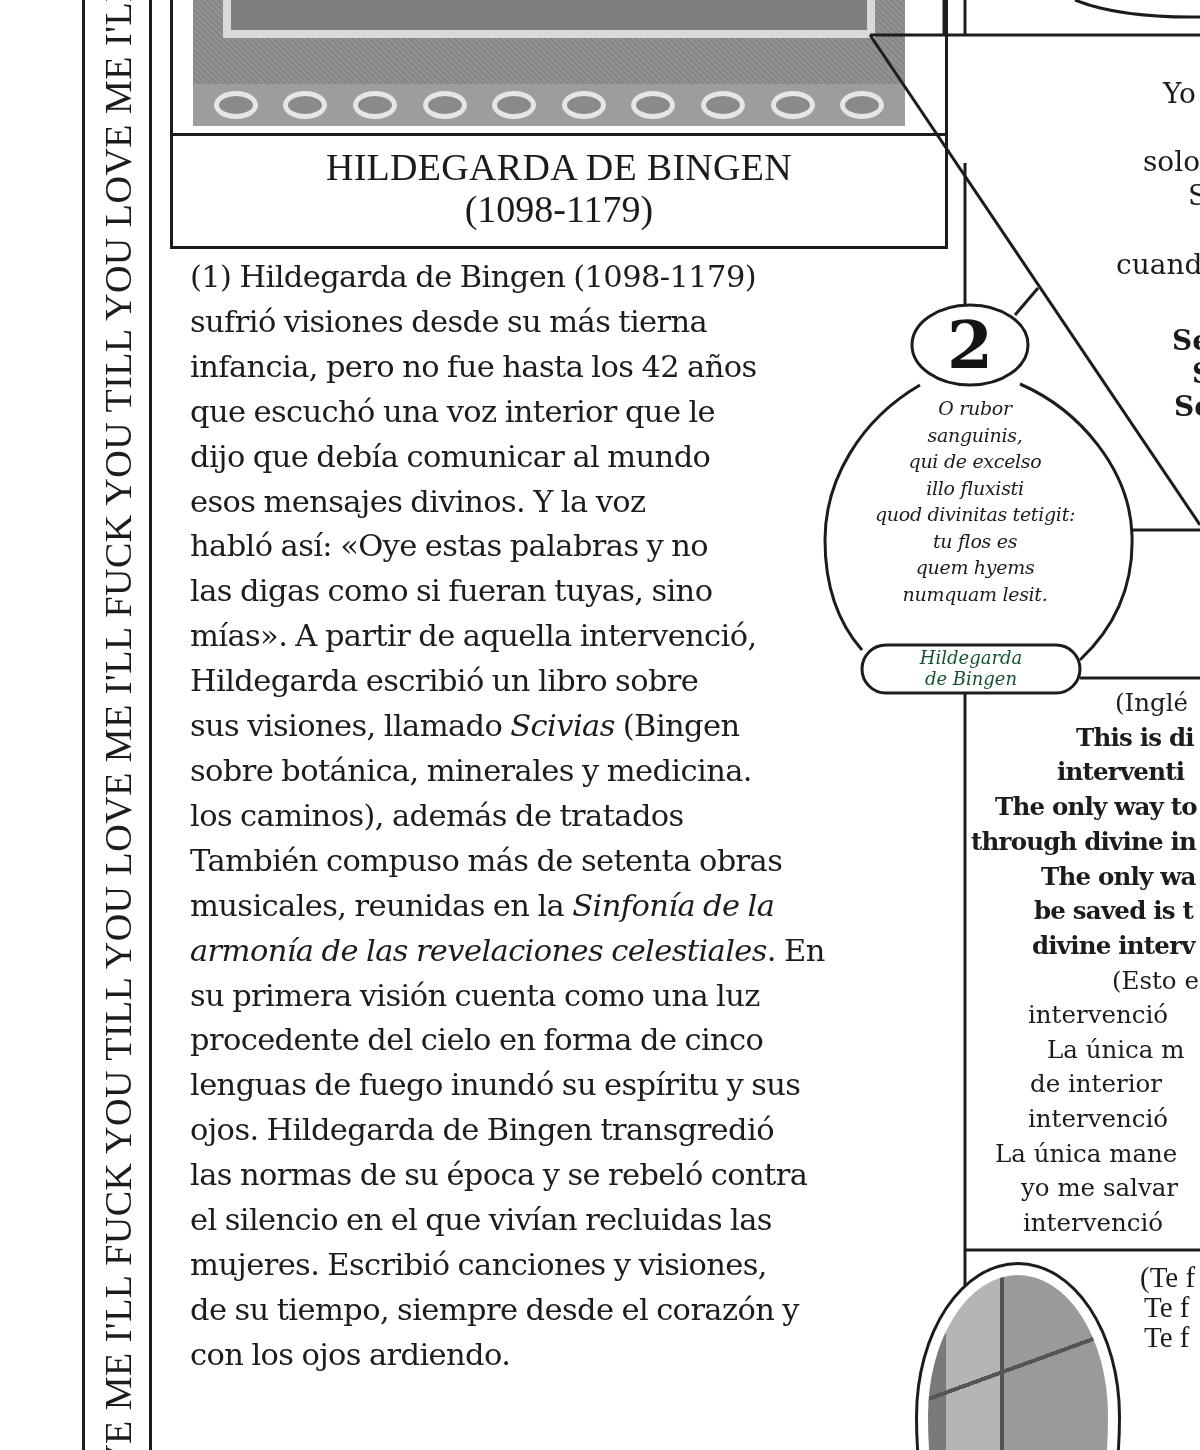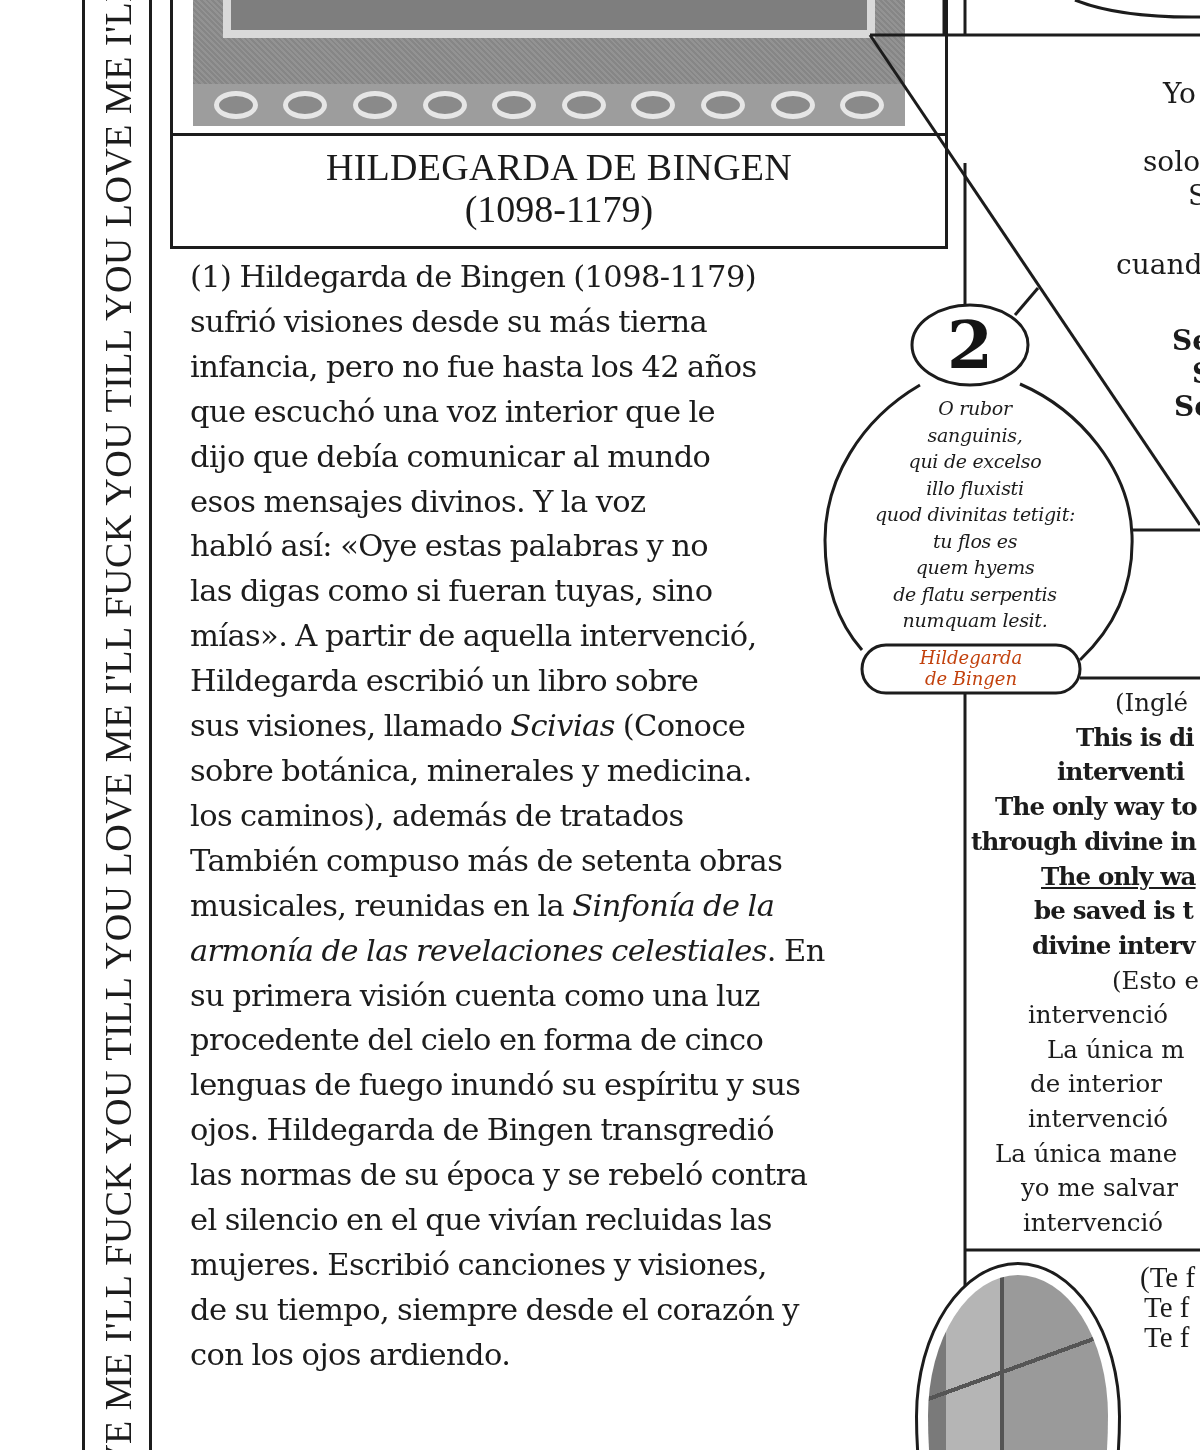--- a/index.html
+++ b/index.html
@@ -71,21 +71,21 @@
   }
   .quote {
     position:absolute; left:840px; top:395px; width:270px; text-align:center;
     font-family:"DejaVu Serif", serif; font-style:italic;
     font-size:19px; line-height:26.5px; color:#1c1c1c; letter-spacing:-0.3px;
   }
   .quote .ln { display:block; white-space:nowrap; }
   .pill-text {
     position:absolute; left:862px; top:647px; width:218px; text-align:center;
     font-family:"DejaVu Serif", serif; font-style:italic;
-    font-size:18px; line-height:21px; color:#c2410c;
+    font-size:18px; line-height:21px; color:#14532d;
   }
 
   .right-top {
     position:absolute; left:1105px; top:75px; width:400px;
     font-family:"DejaVu Serif", serif; font-size:28px; line-height:34px; color:#1c1c1c;
   }
   .right-top .ln { position:absolute; white-space:nowrap; }
 
   .right-mid {
     position:absolute; left:968px; top:690px; width:500px;
@@ -148,21 +148,21 @@
   <span class="ln">(1) Hildegarda de Bingen (1098-1179)</span>
   <span class="ln">sufrió visiones desde su más tierna</span>
   <span class="ln">infancia, pero no fue hasta los 42 años</span>
   <span class="ln">que escuchó una voz interior que le</span>
   <span class="ln">dijo que debía comunicar al mundo</span>
   <span class="ln">esos mensajes divinos. Y la voz</span>
   <span class="ln">habló así: «Oye estas palabras y no</span>
   <span class="ln">las digas como si fueran tuyas, sino</span>
   <span class="ln">mías». A partir de aquella intervenció,</span>
   <span class="ln">Hildegarda escribió un libro sobre</span>
-  <span class="ln"><span>sus visiones, llamado </span><em>Scivias</em><span> (Conoce</span></span>
+  <span class="ln"><span>sus visiones, llamado </span><em>Scivias</em><span> (Bingen</span></span>
   <span class="ln">sobre botánica, minerales y medicina.</span>
   <span class="ln">los caminos), además de tratados</span>
   <span class="ln">También compuso más de setenta obras</span>
   <span class="ln"><span>musicales, reunidas en la </span><em>Sinfonía de la</em></span>
   <span class="ln"><em>armonía de las revelaciones celestiales</em><span>. En</span></span>
   <span class="ln">su primera visión cuenta como una luz</span>
   <span class="ln">procedente del cielo en forma de cinco</span>
   <span class="ln">lenguas de fuego inundó su espíritu y sus</span>
   <span class="ln">ojos. Hildegarda de Bingen transgredió</span>
   <span class="ln">las normas de su época y se rebeló contra</span>
@@ -207,21 +207,20 @@
 <div class="badge-num">2</div>
 
 <div class="quote">
   <span class="ln">O rubor</span>
   <span class="ln">sanguinis,</span>
   <span class="ln">qui de excelso</span>
   <span class="ln">illo fluxisti</span>
   <span class="ln">quod divinitas tetigit:</span>
   <span class="ln">tu flos es</span>
   <span class="ln">quem hyems</span>
-  <span class="ln">de flatu serpentis</span>
   <span class="ln">numquam lesit.</span>
 </div>
 
 <div class="pill-text">
   <div>Hildegarda</div>
   <div>de Bingen</div>
 </div>
 
 <div class="right-top" style="left:0; top:0; width:1200px;">
   <span class="ln" style="left:1163px; top:77px;">Yo</span>
@@ -232,21 +231,21 @@
   <span class="ln" style="left:1192px; top:357px; font-weight:bold;">S</span>
   <span class="ln" style="left:1174px; top:390px; font-weight:bold;">Se</span>
 </div>
 
 <div class="right-mid" style="left:0; top:0; width:1200px;">
   <span class="ln" style="left:1115px; top:686px;">(Inglé</span>
   <span class="ln b" style="left:1076px; top:721px;">This is di</span>
   <span class="ln b" style="left:1057px; top:755px;">interventi</span>
   <span class="ln b" style="left:995px; top:790px;">The only way to</span>
   <span class="ln b" style="left:971px; top:825px;">through divine in</span>
-  <span class="ln b" style="left:1041px; top:860px;text-decoration:underline;">The only wa</span>
+  <span class="ln b" style="left:1041px; top:860px;">The only wa</span>
   <span class="ln b" style="left:1034px; top:894px;">be saved is t</span>
   <span class="ln b" style="left:1032px; top:929px;">divine interv</span>
   <span class="ln" style="left:1112px; top:964px;">(Esto e</span>
   <span class="ln" style="left:1028px; top:998px;">intervenció</span>
   <span class="ln" style="left:1047px; top:1033px;">La única m</span>
   <span class="ln" style="left:1030px; top:1067px;">de interior</span>
   <span class="ln" style="left:1028px; top:1102px;">intervenció</span>
   <span class="ln" style="left:995px; top:1137px;">La única mane</span>
   <span class="ln" style="left:1021px; top:1171px;">yo me salvar</span>
   <span class="ln" style="left:1023px; top:1206px;">intervenció</span>

